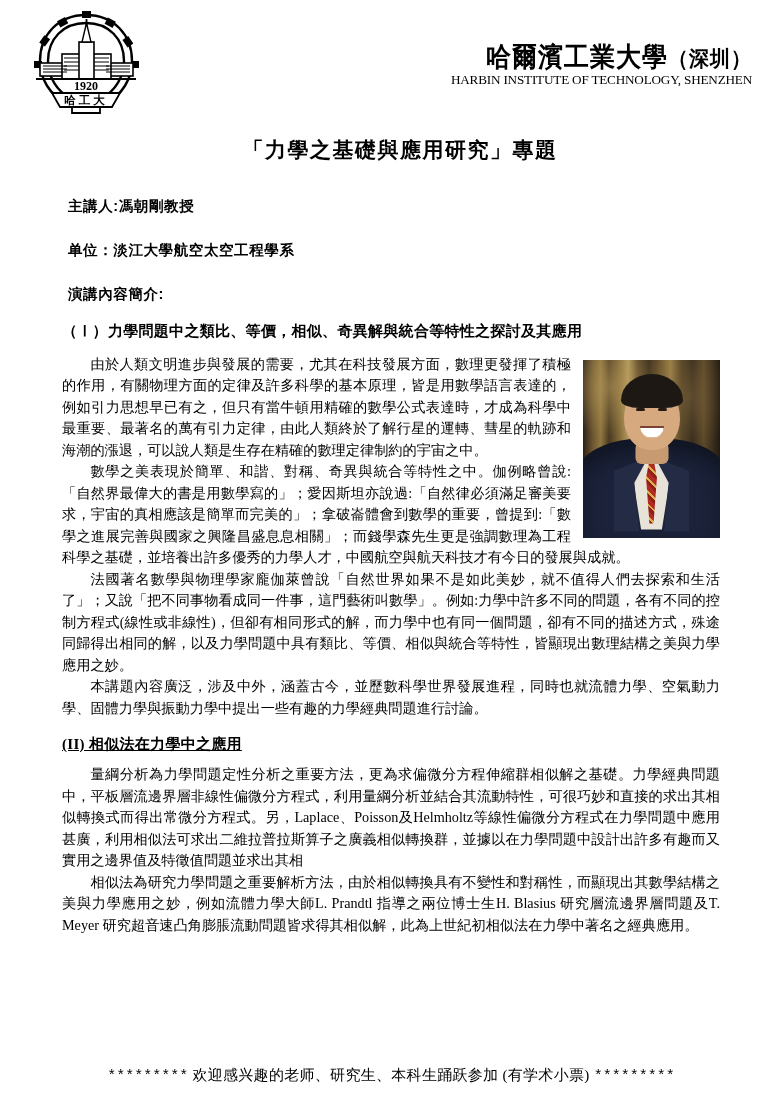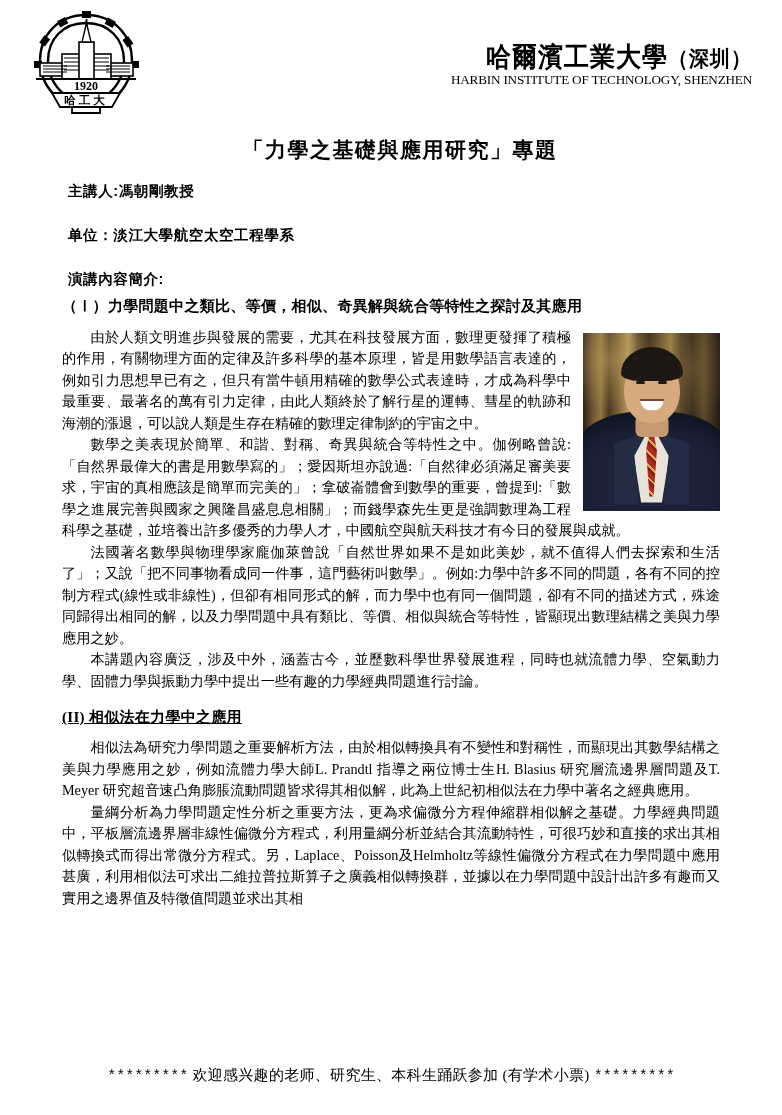--- a/index.html
+++ b/index.html
@@ -79,53 +79,53 @@
     font-size: 21px;
     font-weight: 700;
     letter-spacing: 1.5px;
     margin: 18px 0 0 0;
     font-family: "Liberation Serif", "DejaVu Serif", serif;
     padding-left: 18px;
   }
 
   
   .meta {
-    margin: 18px 0 0 0;
+    margin: 33px 0 0 0;
     padding-left: 68px;
   }
   .meta-line {
     font-size: 14.5px;
     font-weight: 700;
     letter-spacing: 0.6px;
     margin-bottom: 25px;
     font-family: "Liberation Sans", "DejaVu Sans", sans-serif;
   }
 
   .intro-label {
     padding-left: 68px;
     font-size: 14.5px;
     font-weight: 700;
     letter-spacing: 0.6px;
     margin-top: 12px;
-    margin-bottom: 6px;
+    margin-bottom: 18px;
     font-family: "Liberation Sans", "DejaVu Sans", sans-serif;
   }
 
   
   .body-area {
     padding: 0 62px 0 62px;
     position: relative;
   }
   .sec-head {
     font-size: 15px;
     font-weight: 700;
     line-height: 1.5;
     letter-spacing: 0.3px;
     margin: 0 0 9px 0;
-    font-family: Liberation Sans, sans-serif;
+    font-family: Liberation Mono, monospace;
   }
   .sec-head-2 {
     font-size: 15px;
     font-weight: 700;
     letter-spacing: 0.3px;
     margin: 16px 0 10px 0;
     font-family: "Liberation Serif", "DejaVu Serif", serif;
     text-decoration: underline;
   }
   p.para {
@@ -378,22 +378,22 @@
       <div class="eyeR"></div>
       <div class="smile"></div>
     </div>
 
     <p class="para">由於人類文明進步與發展的需要，尤其在科技發展方面，數理更發揮了積極的作用，有關物理方面的定律及許多科學的基本原理，皆是用數學語言表達的，例如引力思想早已有之，但只有當牛頓用精確的數學公式表達時，才成為科學中最重要、最著名的萬有引力定律，由此人類終於了解行星的運轉、彗星的軌跡和海潮的漲退，可以說人類是生存在精確的數理定律制約的宇宙之中。</p>
     <p class="para">數學之美表現於簡單、和諧、對稱、奇異與統合等特性之中。伽例略曾說:「自然界最偉大的書是用數學寫的」；愛因斯坦亦說過:「自然律必須滿足審美要求，宇宙的真相應該是簡單而完美的」；拿破崙體會到數學的重要，曾提到:「數學之進展完善與國家之興隆昌盛息息相關」；而錢學森先生更是強調數理為工程科學之基礎，並培養出許多優秀的力學人才，中國航空與航天科技才有今日的發展與成就。</p>
     <p class="para">法國著名數學與物理學家龐伽萊曾說「自然世界如果不是如此美妙，就不值得人們去探索和生活了」；又說「把不同事物看成同一件事，這門藝術叫數學」。例如:力學中許多不同的問題，各有不同的控制方程式(線性或非線性)，但卻有相同形式的解，而力學中也有同一個問題，卻有不同的描述方式，殊途同歸得出相同的解，以及力學問題中具有類比、等價、相似與統合等特性，皆顯現出數理結構之美與力學應用之妙。</p>
     <p class="para">本講題內容廣泛，涉及中外，涵蓋古今，並歷數科學世界發展進程，同時也就流體力學、空氣動力學、固體力學與振動力學中提出一些有趣的力學經典問題進行討論。</p>
 
     <div class="sec-head-2">(II) 相似法在力學中之應用</div>
+    <p class="para">量綱分析為力學問題定性分析之重要方法，更為求偏微分方程伸縮群相似解之基礎。力學經典問題中，平板層流邊界層非線性偏微分方程式，利用量綱分析並結合其流動特性，可很巧妙和直接的求出其相似轉換式而得出常微分方程式。另，Laplace、Poisson及Helmholtz等線性偏微分方程式在力學問題中應用甚廣，利用相似法可求出二維拉普拉斯算子之廣義相似轉換群，並據以在力學問題中設計出許多有趣而又實用之邊界值及特徵值問題並求出其相</p>
     <p class="para">相似法為研究力學問題之重要解析方法，由於相似轉換具有不變性和對稱性，而顯現出其數學結構之美與力學應用之妙，例如流體力學大師L. Prandtl 指導之兩位博士生H. Blasius 研究層流邊界層問題及T. Meyer 研究超音速凸角膨脹流動問題皆求得其相似解，此為上世紀初相似法在力學中著名之經典應用。</p>
-    <p class="para">量綱分析為力學問題定性分析之重要方法，更為求偏微分方程伸縮群相似解之基礎。力學經典問題中，平板層流邊界層非線性偏微分方程式，利用量綱分析並結合其流動特性，可很巧妙和直接的求出其相似轉換式而得出常微分方程式。另，Laplace、Poisson及Helmholtz等線性偏微分方程式在力學問題中應用甚廣，利用相似法可求出二維拉普拉斯算子之廣義相似轉換群，並據以在力學問題中設計出許多有趣而又實用之邊界值及特徵值問題並求出其相</p>
   </div>
 
   <div class="footer">
     <span class="mono-ascii">*********</span>
     <span>欢迎感兴趣的老师、研究生、本科生踊跃参加 (有学术小票)</span>
     <span class="mono-ascii">*********</span>
   </div>
 
 </div>
 

